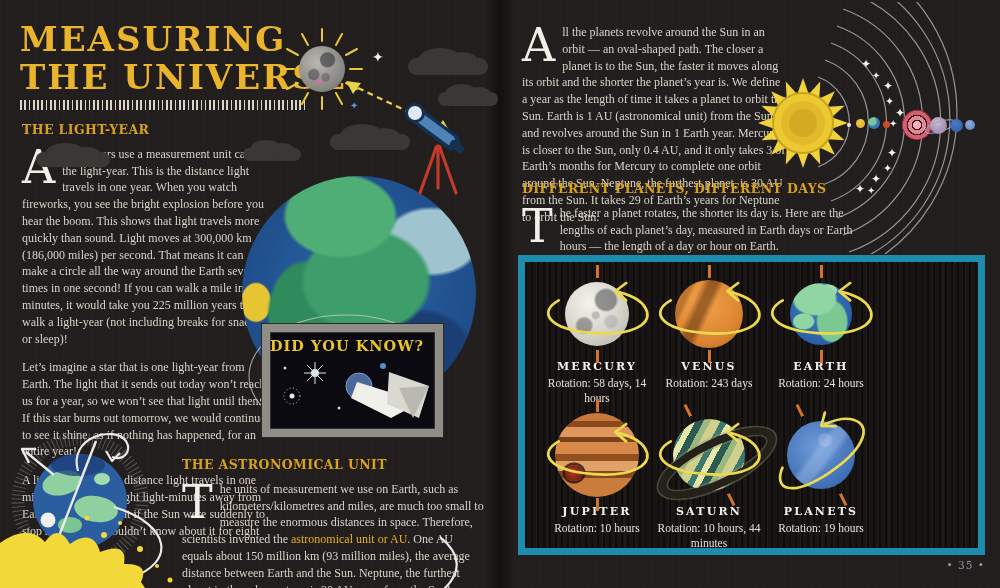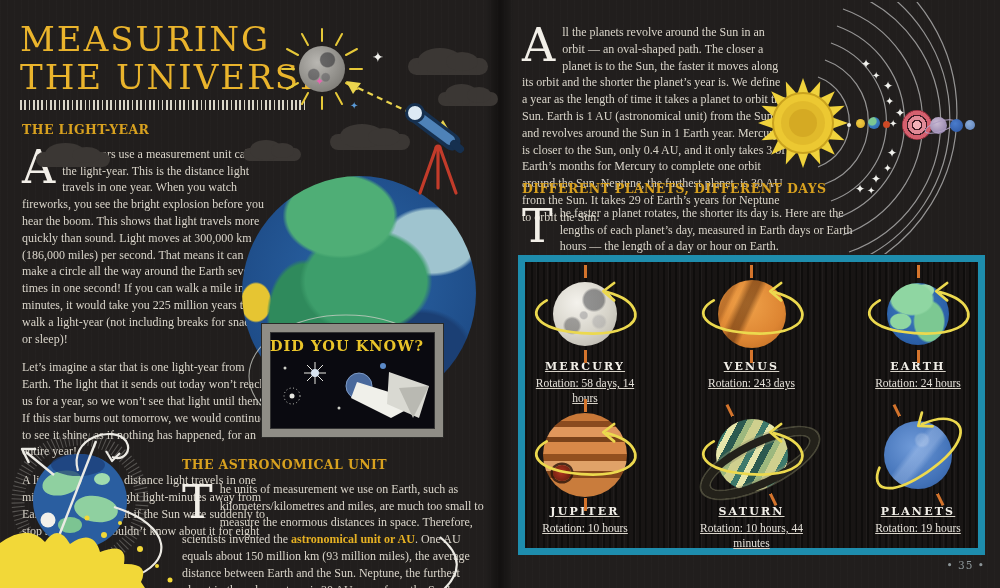--- a/index.html
+++ b/index.html
@@ -2,31 +2,31 @@
 <html><head>
 <meta charset="utf-8">
 <style>
   html,body{margin:0;padding:0;background:#151312;}
   #stage{position:relative;width:1000px;height:588px;overflow:hidden;
     background:#211e1d;
     background-image:repeating-linear-gradient(90deg, rgba(255,255,255,.012) 0 1px, transparent 1px 7px);
     font-family:"Liberation Serif", serif;color:#d9d4c9;}
   .abs{position:absolute;}
   
-  .title{left:20px;top:20px;color:#eab42c;font-family:"DejaVu Serif",serif;font-weight:400;
+  .title{left:20px;top:20px;color:#eab42c;font-family:"DejaVu Serif",serif;font-weight:700;
     font-size:34px;line-height:38px;letter-spacing:2px;}
   .barcode{left:20px;top:100px;width:288px;height:10px;
     background:repeating-linear-gradient(90deg,#d9d5c8 0 1.6px, transparent 1.6px 4.3px);}
   h2.gold{margin:0 0 7px;font-family:"DejaVu Serif",serif;font-weight:700;font-size:12.5px;
     letter-spacing:.4px;color:#d8a11f;}
   .body-text{font-size:12px;line-height:16.8px;color:#dad5ca;}
   .body-text p{margin:0 0 12px;}
   .dropcap{float:left;font-family:"DejaVu Serif",serif;color:#f2efe8;font-size:46px;
     line-height:38px;padding:2px 7px 0 0;}
-  .goldbold{color:#e6b123;font-weight:700;text-align:right;}
+  .goldbold{color:#e6b123;font-weight:400;text-align:right;}
   .sec-lightyear{left:22px;top:122px;width:250px;}
   .sec-au{left:182px;top:457px;width:304px;}
   .sec-years{left:522px;top:24px;width:266px;}
   .sec-days{left:522px;top:181px;width:334px;}
   .pagenum{left:925px;top:559px;width:60px;text-align:right;color:#8d9699;
     font-size:10.5px;letter-spacing:1px;font-family:"DejaVu Serif",serif;}
   
   .star{position:absolute;font-family:"DejaVu Sans",sans-serif;line-height:1;}
   
   .cloud{position:absolute;background:#3b3734;border-radius:14px;}
@@ -54,21 +54,21 @@
   .dyk{left:262px;top:324px;width:165px;height:97px;border:8px solid #8f8d86;
     background:#0a0a10;box-shadow:inset 0 0 0 1px #333, 0 0 0 1px #2a2a28;}
   .dyk-title{margin:5px 0 2px;color:#e9c42a;font-family:"DejaVu Serif",serif;
     font-weight:700;font-size:14.5px;letter-spacing:1px;}
   .dyk-ellipse{left:246px;top:312px;width:200px;height:128px;pointer-events:none;}
   
   .pbox{left:518px;top:255px;width:453px;height:286px;border:7px solid #1e8dad;
     background-color:#181514;
     background-image:repeating-linear-gradient(90deg, rgba(0,0,0,.4) 0 2px, transparent 2px 6px),
       repeating-linear-gradient(90deg, rgba(255,255,255,.035) 0 1px, transparent 1px 11px);}
-  .prow{display:flex;justify-content:space-between;padding:0 4px;text-decoration:underline;}
+  .prow{display:flex;justify-content:flex-start;padding:0 16px;}
   .prow1{margin-top:8px;} .prow2{margin-top:2px;}
   .pcell{width:112px;text-align:center;}
   .pviz{position:relative;height:88px;display:flex;align-items:center;justify-content:center;}
   .prow2 .pviz{height:96px;}
   .planet{border-radius:50%;position:relative;z-index:2;}
   .axis{position:absolute;left:50%;top:50%;width:3px;height:98px;margin:-49px 0 0 -1.5px;z-index:1;
     background:linear-gradient(#d4742c 0 13px, transparent 13px calc(100% - 13px), #d4742c calc(100% - 13px));}
   .prow2 .axis{height:112px;margin-top:-56px;}
   .axis.horiz{transform:rotate(90deg);} .axis.tilt{transform:rotate(-26deg);}
   .oarrow{position:absolute;left:50%;top:50%;width:128px;height:82px;margin:-41px 0 0 -64px;z-index:3;}

